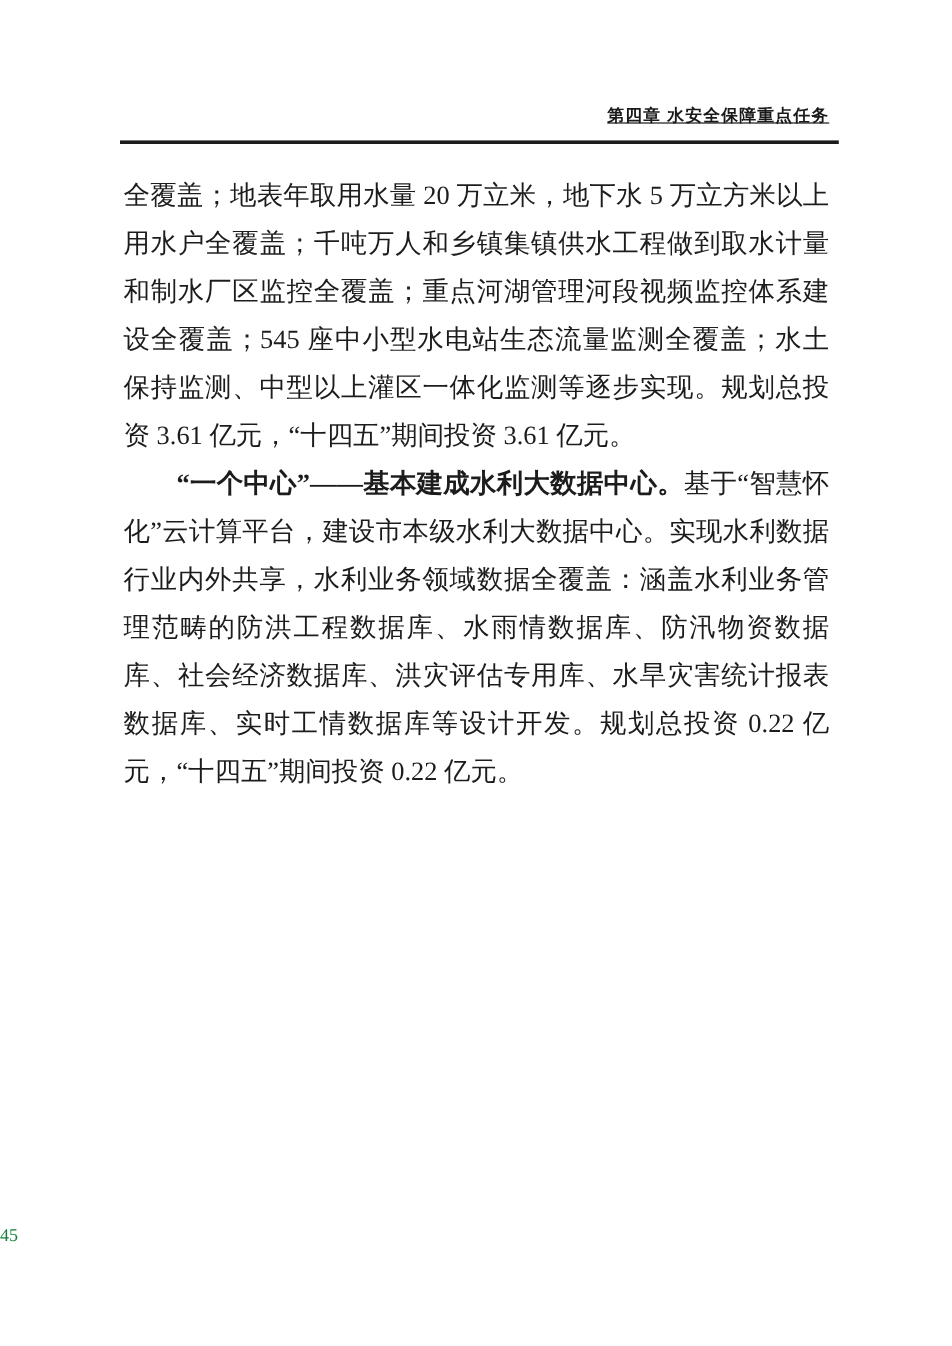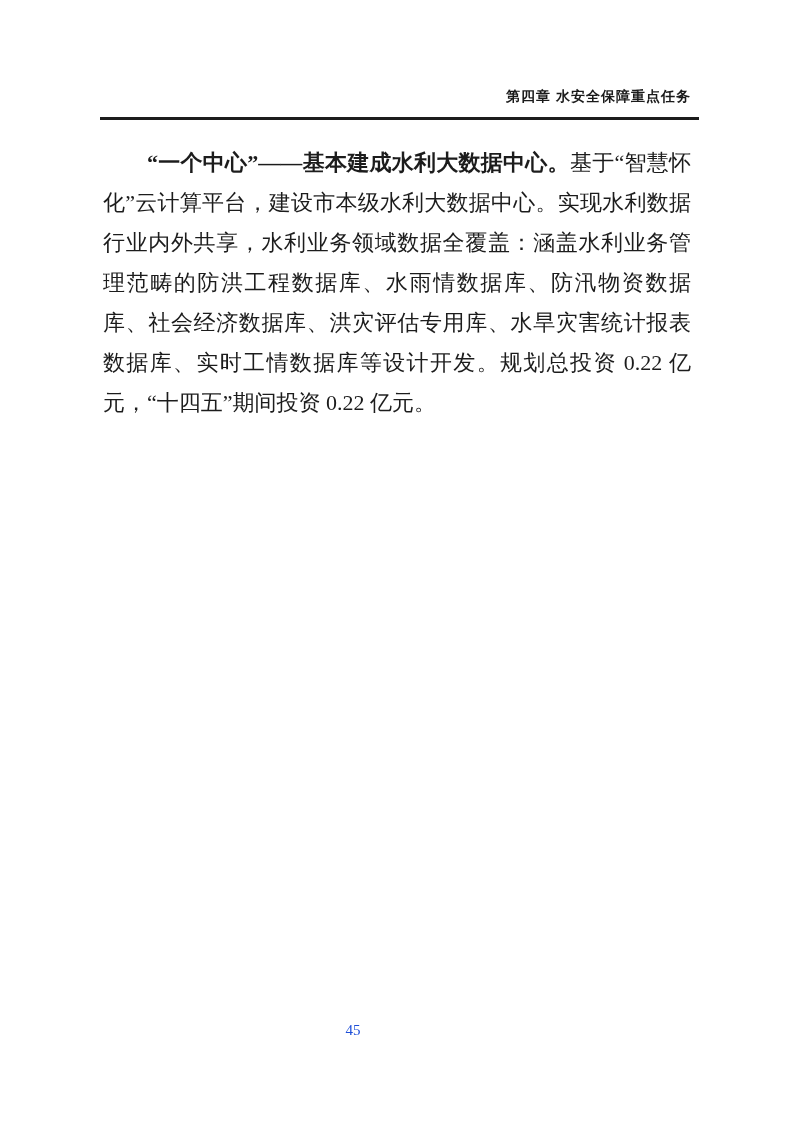--- a/index.html
+++ b/index.html
@@ -17,20 +17,21 @@
     position: absolute;
     top: 88px;
     left: 103px;
     width: 588px;
     text-align: right;
     font-family: "Liberation Sans", "DejaVu Sans", sans-serif;
     font-weight: bold;
     font-size: 14px;
     letter-spacing: 1px;
     color: #1a1a1a;
+    text-decoration: underline;
   }
   .header-rule {
     position: absolute;
     top: 117px;
     left: 100px;
     width: 599px;
     height: 3px;
     background: #1c1c1c;
   }
   .document-body {
@@ -46,33 +47,34 @@
   }
   .document-body p.para { margin: 0; }
   .document-body p.para.indent { text-indent: 2em; }
   .seg { font-weight: normal; }
   .seg.bold { font-weight: bold; }
   .page-footer {
     position: absolute;
     top: 1022px;
     left: 0;
     width: 706px;
-    text-align: center;
+    text-align: left;
     font-size: 15px;
     font-family: "Liberation Serif", "DejaVu Serif", serif;
-    color: #1d4ed8;
+    color: #15803d;
   }
 </style>
 </head>
 <body>
 
 <div class="page">
   <div class="running-header">
     <span>第四章  水安全保障重点任务</span>
   </div>
   <div class="header-rule"></div>
   <div class="document-body">
+      <p class="para"><span class="seg">全覆盖；地表年取用水量 20 万立米，地下水 5 万立方米以上用水户全覆盖；千吨万人和乡镇集镇供水工程做到取水计量和制水厂区监控全覆盖；重点河湖管理河段视频监控体系建设全覆盖；545 座中小型水电站生态流量监测全覆盖；水土保持监测、中型以上灌区一体化监测等逐步实现。规划总投资 3.61 亿元，“十四五”期间投资 3.61 亿元。</span></p>
       <p class="para indent"><span class="seg bold">“一个中心”——基本建成水利大数据中心。</span><span class="seg">基于“智慧怀化”云计算平台，建设市本级水利大数据中心。实现水利数据行业内外共享，水利业务领域数据全覆盖：涵盖水利业务管理范畴的防洪工程数据库、水雨情数据库、防汛物资数据库、社会经济数据库、洪灾评估专用库、水旱灾害统计报表数据库、实时工情数据库等设计开发。规划总投资 0.22 亿元，“十四五”期间投资 0.22 亿元。</span></p>
     </div>
   <div class="page-footer">
     <span>45</span>
   </div>
 </div>
 
 </body></html>

